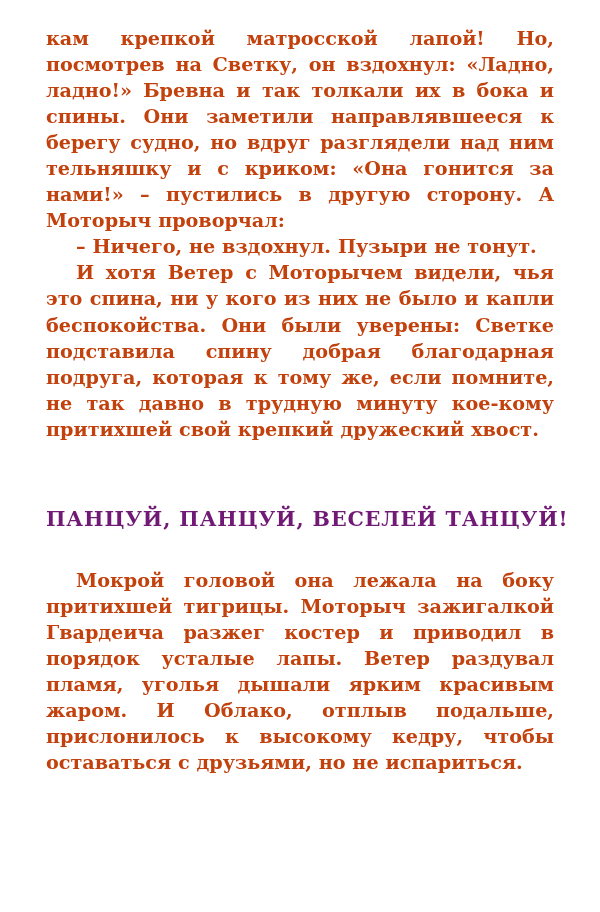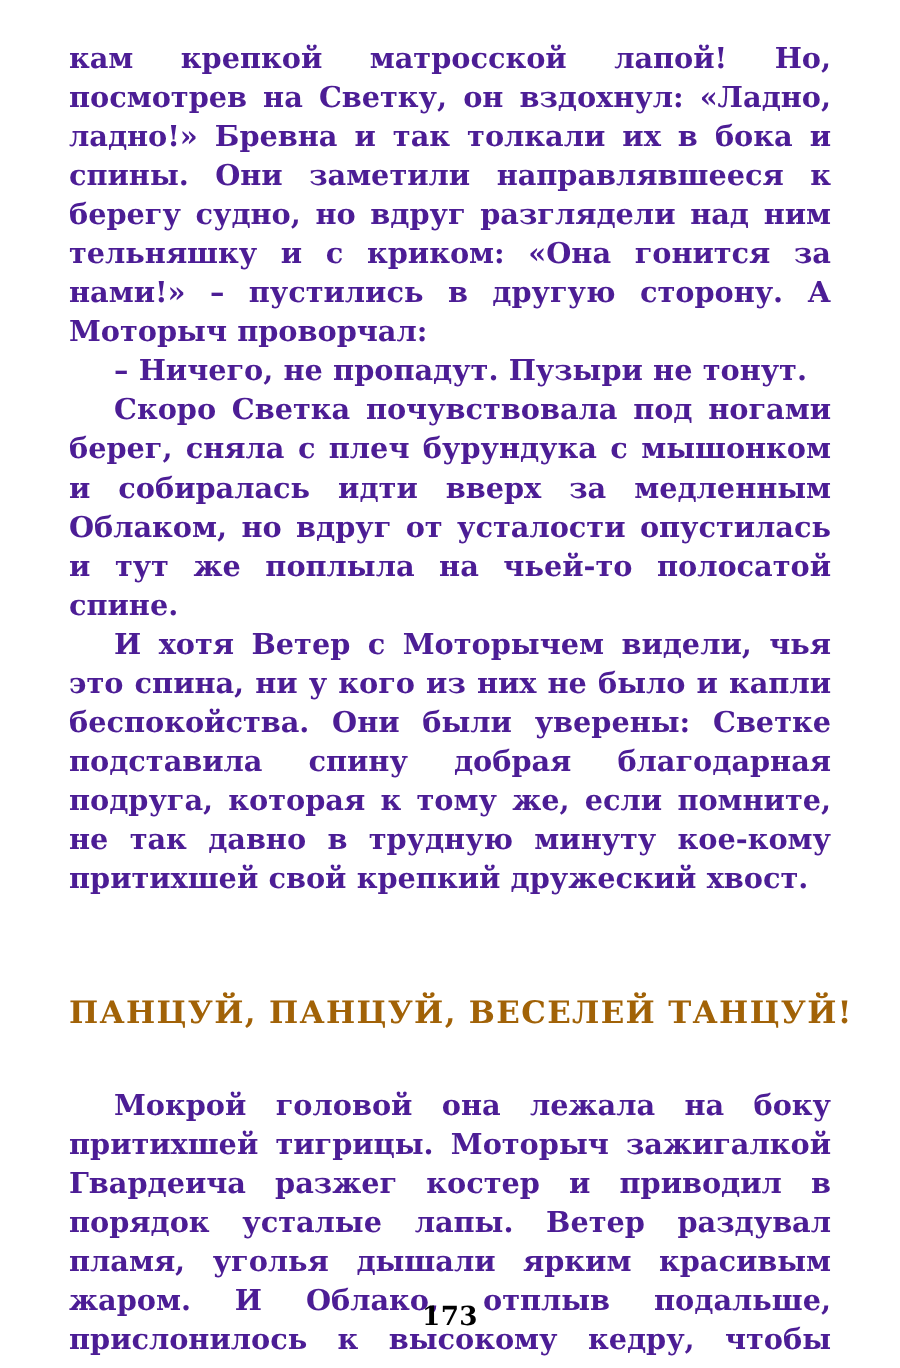--- a/index.html
+++ b/index.html
@@ -31,38 +31,38 @@
     font-family: "DejaVu Serif", "Liberation Serif", serif;
     font-weight: 700;
     font-size: 19.2px;
     line-height: 26.05px;
     text-align: justify;
     text-justify: inter-word;
     letter-spacing: -0.02px;
     word-spacing: 0.2px;
     -webkit-hyphens: none;
     hyphens: none;
-    color: #4c1d95;
+    color: #c2410c;
   }
   p.para.indent {
     text-indent: 30px;
   }
   p.para.cont {
     text-indent: 0;
   }
 
   h2.section-heading {
     margin: 0;
     font-family: "DejaVu Serif", "Liberation Serif", serif;
     font-weight: 700;
     font-size: 20.6px;
     line-height: 26px;
     text-align: center;
     letter-spacing: 0.9px;
-    color: #a16207;
+    color: #701a75;
     white-space: nowrap;
   }
 
   .spacer-before-heading { height: 63px; }
   .spacer-after-heading  { height: 36px; }
 
   .page-number {
     position: absolute;
     left: 0;
     right: 0;
@@ -78,32 +78,30 @@
 </style>
 </head>
 <body>
 
 <div class="page">
 
   <div class="text-column">
 
     <p class="para cont">кам крепкой матросской лапой! Но, посмотрев на Светку, он вздохнул: «Ладно, ладно!» Бревна и так толкали их в бока и спины. Они заметили направлявшееся к берегу судно, но вдруг разглядели над ним тельняшку и с криком: «Она гонится за нами!» – пустились в другую сторону. А Моторыч проворчал:</p>
 
-    <p class="para indent">– Ничего, не пропадут. Пузыри не тонут.</p>
+    <p class="para indent">– Ничего, не вздохнул. Пузыри не тонут.</p>
 
-    <p class="para indent">Скоро Светка почувствовала под ногами берег, сняла с плеч бурундука с мышонком и собиралась идти вверх за медленным Облаком, но вдруг от усталости опустилась и тут же поплыла на чьей-то полосатой спине.</p>
 
     <p class="para indent">И хотя Ветер с Моторычем видели, чья это спина, ни у кого из них не было и капли беспокойства. Они были уверены: Светке подставила спину добрая благодарная подруга, которая к тому же, если помните, не так давно в трудную минуту кое-кому притихшей свой крепкий дружеский хвост.</p>
 
     <div class="spacer-before-heading"></div>
 
     <h2 class="section-heading">ПАНЦУЙ, ПАНЦУЙ, ВЕСЕЛЕЙ ТАНЦУЙ!</h2>
 
     <div class="spacer-after-heading"></div>
 
 
     <p class="para indent">Мокрой головой она лежала на боку притихшей тигрицы. Моторыч зажигалкой Гвардеича разжег костер и приводил в порядок усталые лапы. Ветер раздувал пламя, уголья дышали ярким красивым жаром. И Облако, отплыв подальше, прислонилось к высокому кедру, чтобы оставаться с друзьями, но не испариться.</p>
 
   </div>
 
-  <div class="page-number">173</div>
 
 </div>
 
 </body></html>

